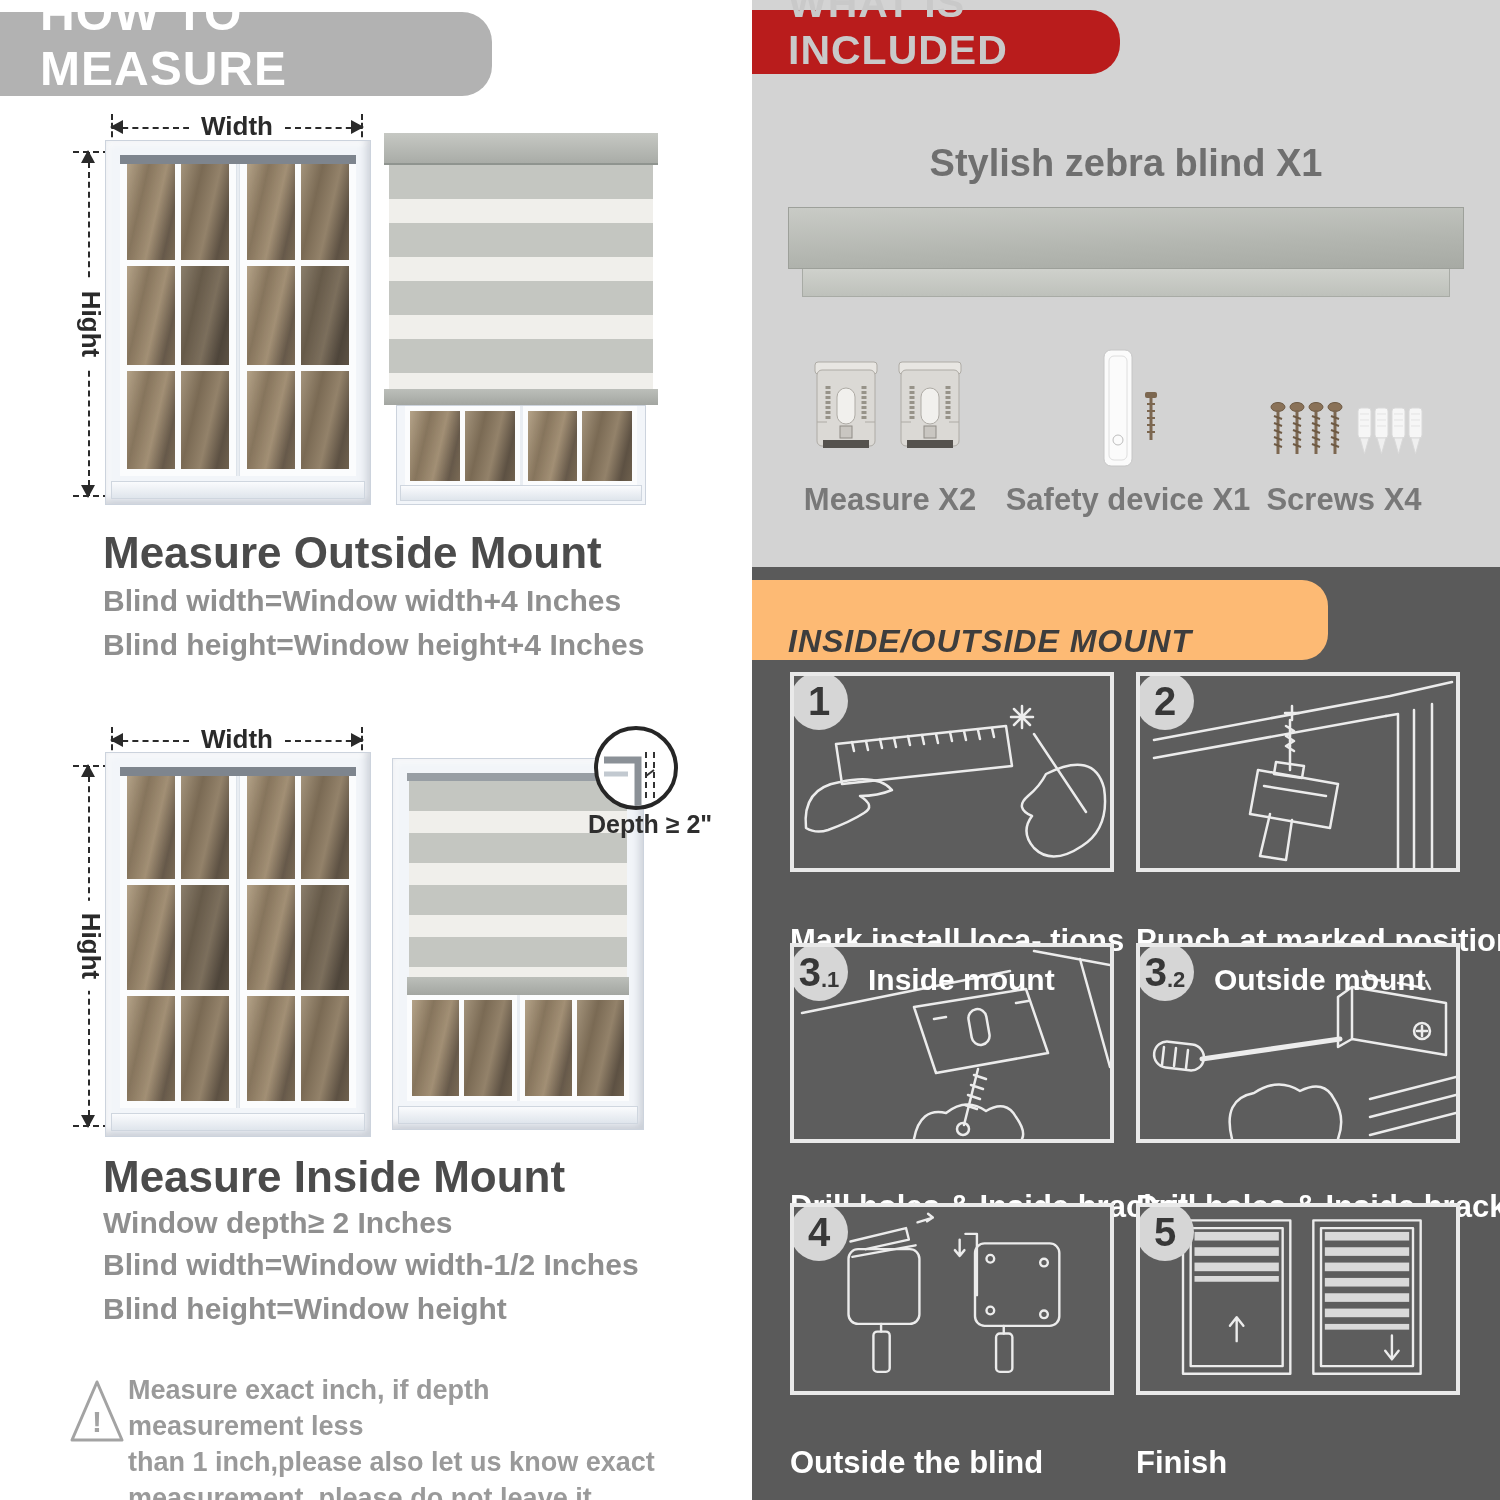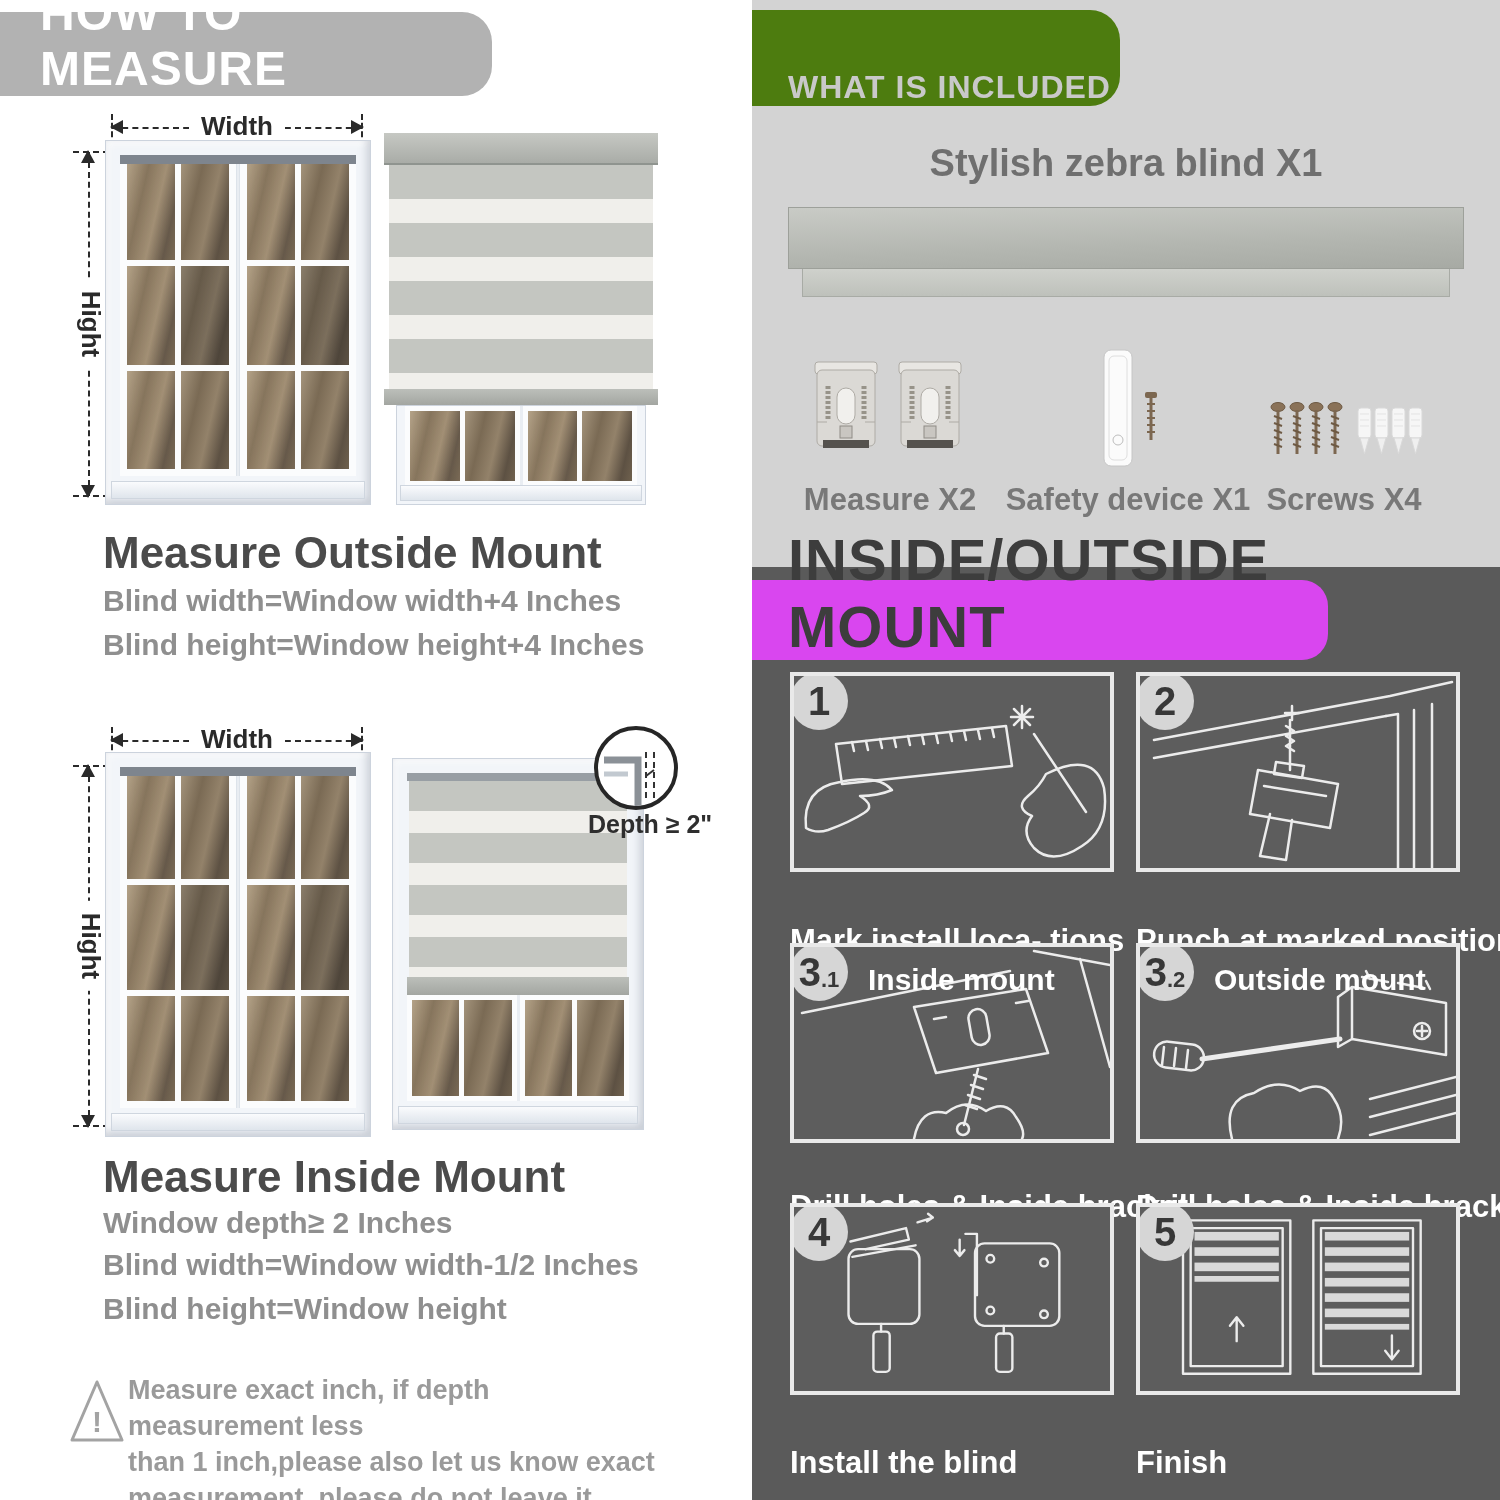--- a/index.html
+++ b/index.html
@@ -3,24 +3,24 @@
 <meta charset="utf-8">
 <style>
   html,body{margin:0;padding:0;background:#fff;}
   .canvas{position:relative;width:1500px;height:1500px;background:#fff;overflow:hidden;
           font-family:"Liberation Sans",sans-serif;}
 
   
   .badge{position:absolute;display:flex;align-items:flex-end;font-weight:bold;letter-spacing:1px;}
   .howto-badge{left:0;top:12px;width:452px;height:84px;background:#b2b2b2;color:#fff;
                border-radius:0 30px 30px 0;font-size:48px;padding-left:40px;}
-  .included-badge{left:752px;top:10px;width:332px;height:96px;background:#4d7c0f;color:#c9c9c9;
-                  border-radius:0 30px 30px 0;font-size:32px;padding-left:36px;}
-  .mount-badge{left:752px;top:580px;width:540px;height:80px;background:#d946ef;color:#3d3d3d;
-               border-radius:0 26px 26px 0;font-size:58px;padding-left:36px;}
+  .included-badge{left:752px;top:10px;width:332px;height:64px;background:#b91c1c;color:#c9c9c9;
+                  border-radius:0 30px 30px 0;font-size:41px;padding-left:36px;}
+  .mount-badge{left:752px;top:580px;width:540px;height:80px;background:#fdba74;color:#3d3d3d;
+               border-radius:0 26px 26px 0;font-size:32px;padding-left:36px;font-style:italic;}
 
   
   .included-bg{position:absolute;left:752px;top:0;width:748px;height:567px;background:#d3d3d3;}
   .mount-bg{position:absolute;left:752px;top:567px;width:748px;height:933px;background:#5a5a5a;}
 
   
   .harrow{position:absolute;height:0;border-top:2px dashed #2a2a2a;}
   .varrow{position:absolute;width:0;border-left:2px dashed #2a2a2a;}
   .arrowcap{position:absolute;background:#fff;font-weight:bold;font-size:26px;color:#2a2a2a;}
   .harrow .arrowcap{top:-18px;left:50%;transform:translateX(-50%);padding:0 12px;white-space:nowrap;}
@@ -427,21 +427,21 @@
         <rect x="182" y="38" width="88" height="86" rx="10"></rect>
         <circle cx="198" cy="54" r="4"></circle>
           <circle cx="254" cy="58" r="4"></circle>
           <circle cx="198" cy="108" r="4"></circle>
           <circle cx="254" cy="112" r="4"></circle>
         <path d="M212 124 v8"></path>
           <rect x="204" y="132" width="17" height="40" rx="4"></rect>
       </g>
     </svg>
   </div>
-  <div class="caption" style="left:790px;top:1404px;">Install the blind</div>
+  <div class="caption" style="left:790px;top:1404px;">Outside the blind</div>
 
   <div class="panel" style="left:1136px;top:1203px;height:192px;">
     <div class="stepnum">
         <span>5</span>
         <span class="sub"></span>
       </div>
     <svg viewBox="0 0 316 192">
       <g class="lineart" stroke-width="2">
         <rect x="38" y="14" width="112" height="160"></rect>
           <rect x="46" y="22" width="96" height="144"></rect>

